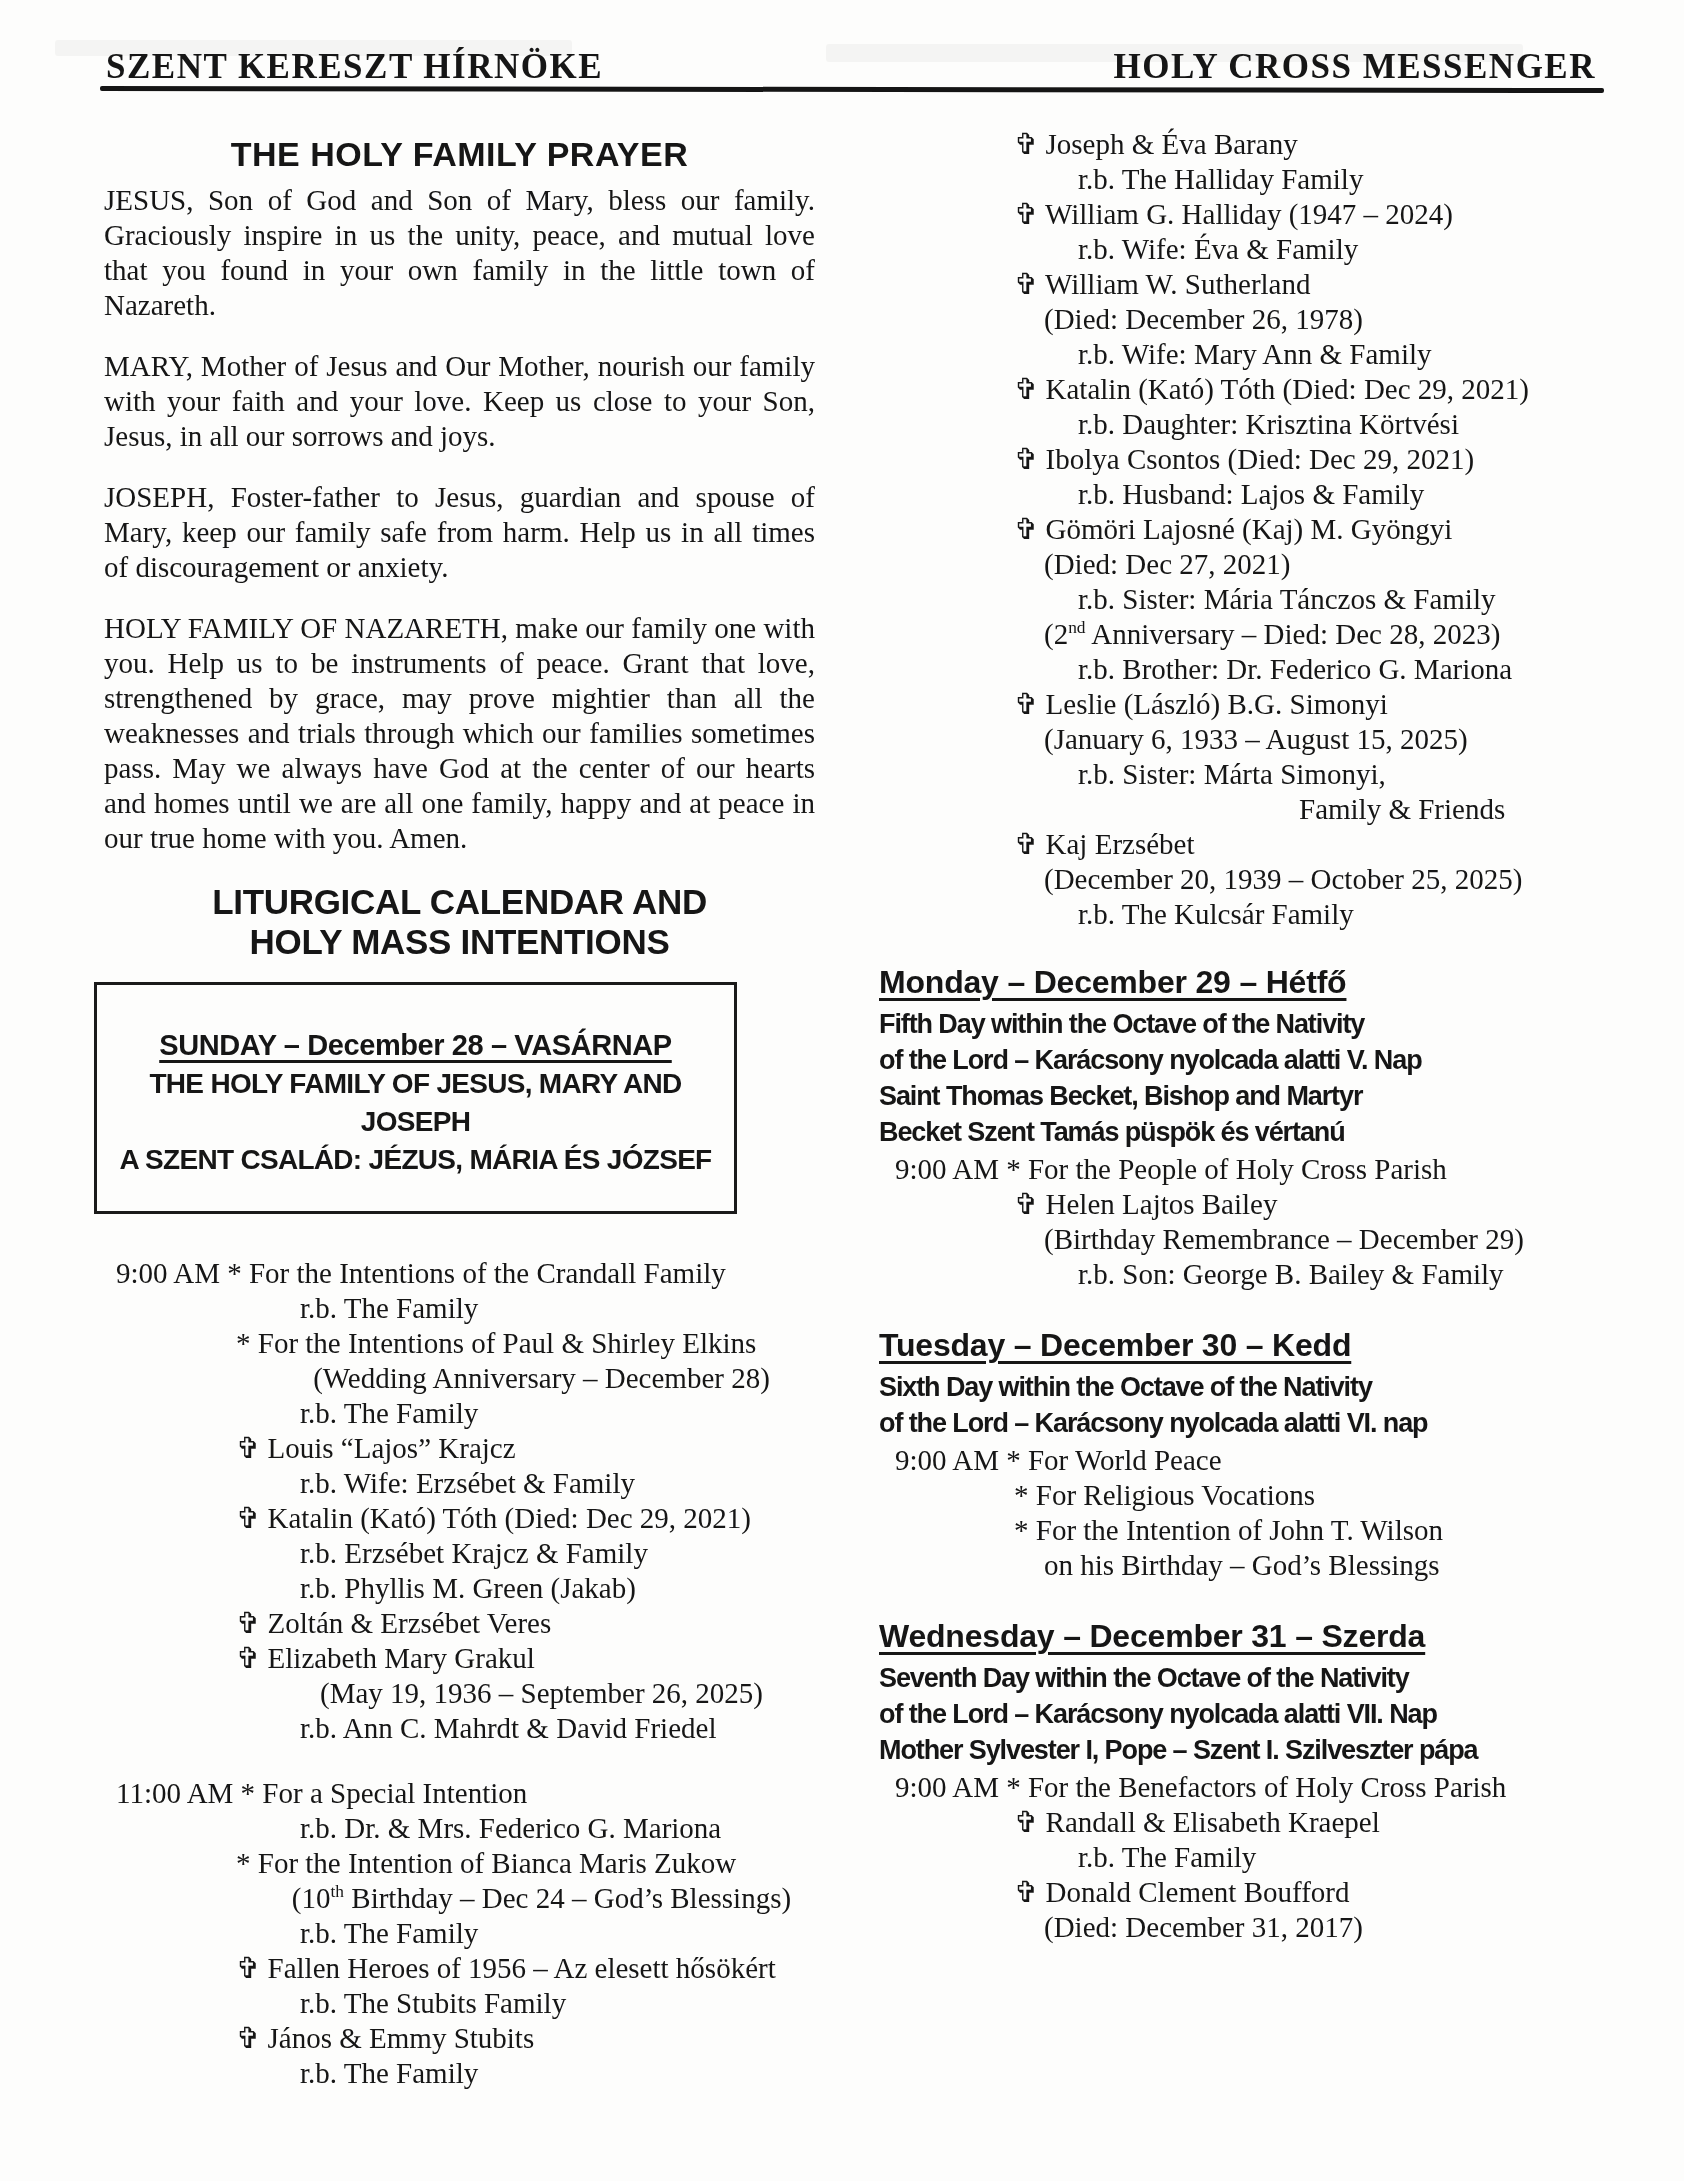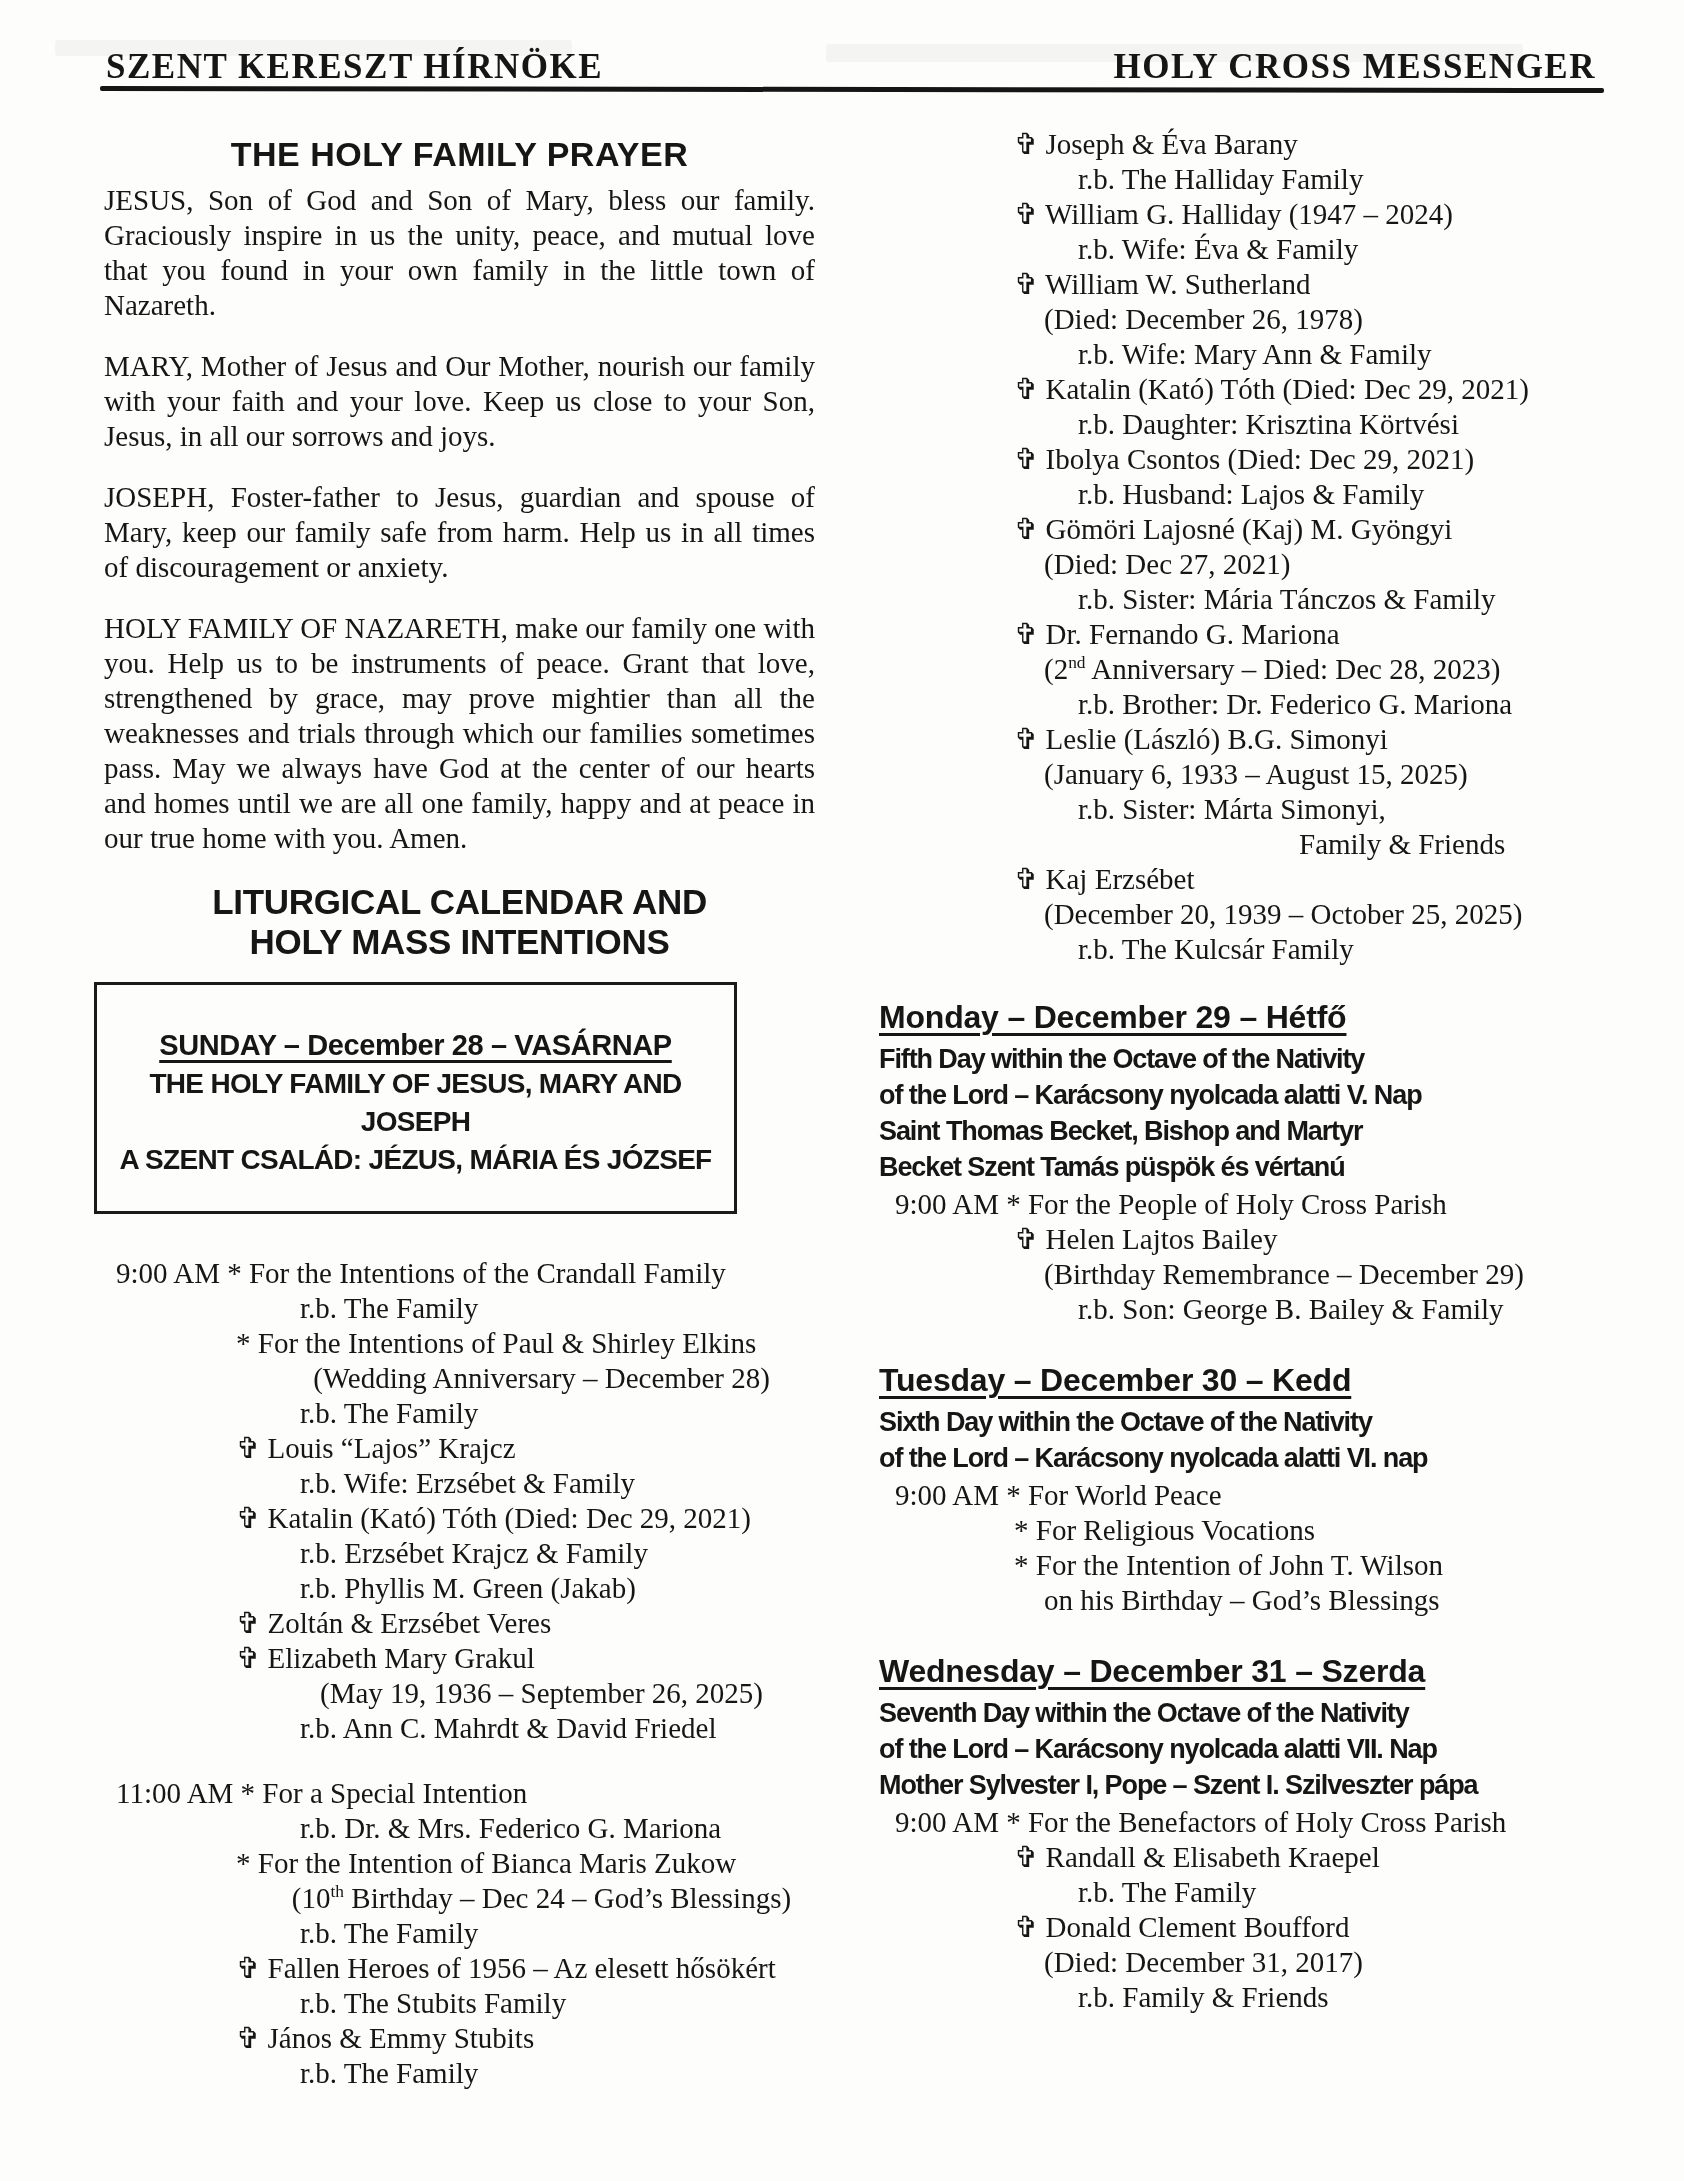--- a/index.html
+++ b/index.html
@@ -160,21 +160,20 @@
         <div class="iline ind-mark">✞ William W. Sutherland</div>
         <div class="iline ind-paren">(Died: December 26, 1978)</div>
         <div class="iline ind-rb">r.b. Wife: Mary Ann &amp; Family</div>
         <div class="iline ind-mark">✞ Katalin (Kató) Tóth (Died: Dec 29, 2021)</div>
         <div class="iline ind-rb">r.b. Daughter: Krisztina Körtvési</div>
         <div class="iline ind-mark">✞ Ibolya Csontos (Died: Dec 29, 2021)</div>
         <div class="iline ind-rb">r.b. Husband: Lajos &amp; Family</div>
         <div class="iline ind-mark">✞ Gömöri Lajosné (Kaj) M. Gyöngyi</div>
         <div class="iline ind-paren">(Died: Dec 27, 2021)</div>
         <div class="iline ind-rb">r.b. Sister: Mária Tánczos &amp; Family</div>
-        <div class="iline ind-mark">✞ Dr. Fernando G. Mariona</div>
         <div class="iline ind-paren">(2<sup>nd</sup> Anniversary – Died: Dec 28, 2023)</div>
         <div class="iline ind-rb">r.b. Brother: Dr. Federico G. Mariona</div>
         <div class="iline ind-mark">✞ Leslie (László) B.G. Simonyi</div>
         <div class="iline ind-paren">(January 6, 1933 – August 15, 2025)</div>
         <div class="iline ind-rb">r.b. Sister: Márta Simonyi,</div>
         <div class="iline ind-far">Family &amp; Friends</div>
         <div class="iline ind-mark">✞ Kaj Erzsébet</div>
         <div class="iline ind-paren">(December 20, 1939 – October 25, 2025)</div>
         <div class="iline ind-rb">r.b. The Kulcsár Family</div>
       </div>
@@ -215,19 +214,18 @@
           <div class="bold-line">Seventh Day within the Octave of the Nativity</div>
           <div class="bold-line">of the Lord – Karácsony nyolcada alatti VII. Nap</div>
           <div class="bold-line">Mother Sylvester I, Pope – Szent I. Szilveszter pápa</div>
         </div>
       <div class="day-lines">
           <div class="iline ind-time">9:00 AM * For the Benefactors of Holy Cross Parish</div>
           <div class="iline ind-mark">✞ Randall &amp; Elisabeth Kraepel</div>
           <div class="iline ind-rb">r.b. The Family</div>
           <div class="iline ind-mark">✞ Donald Clement Boufford</div>
           <div class="iline ind-paren">(Died: December 31, 2017)</div>
-          <div class="iline ind-rb">r.b. Family &amp; Friends</div>
         </div>
     </div>
   </section>
 
 </div>
 
 
 </body></html>

